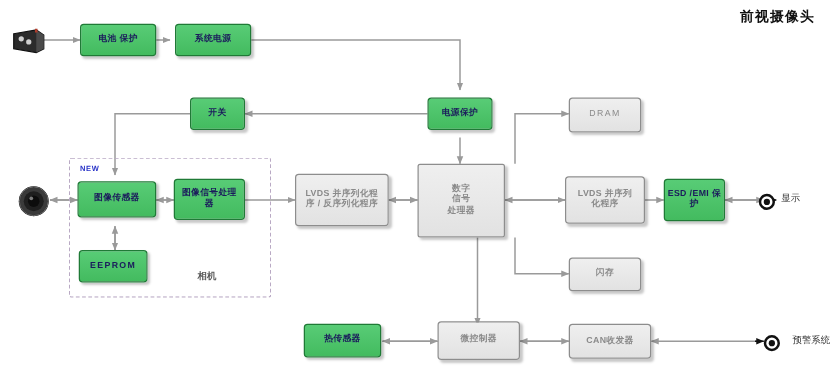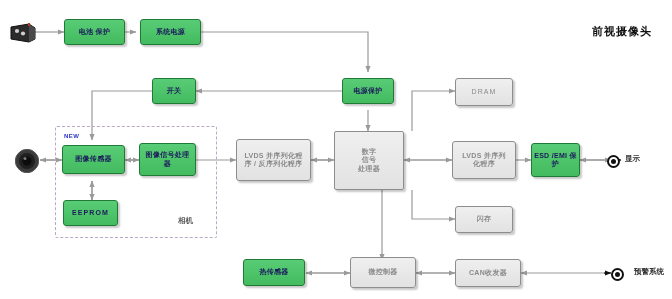--- a/index.html
+++ b/index.html
@@ -41,22 +41,22 @@
 
   .dashbox{
     position:absolute;
     border:1px dashed #b9a9c4;
     border-radius:2px;
     z-index:1;
     background:transparent;
   }
   .freetext{position:absolute;z-index:4;white-space:nowrap;}
   .label-new{color:#2a35c8;font-size:6px;font-weight:bold;letter-spacing:0.5px;}
-  .label-cam{color:#5a5a5a;font-size:7.5px;font-weight:bold;margin-left:20px;}
-  .label-io{color:#333;font-size:7.5px;font-weight:bold;}
+  .label-cam{color:#5a5a5a;font-size:7.5px;font-weight:bold;}
+  .label-io{color:#333;font-size:7.5px;font-weight:normal;}
   .title{color:#111;font-size:11px;font-weight:bold;letter-spacing:1px;}
 
   .dot{
     position:absolute;width:9px;height:9px;border-radius:50%;
     background:#ffffff;border:2px solid #111;z-index:4;
   }
   .dot::after{
     content:"";position:absolute;left:1.5px;top:1.5px;
     width:5px;height:5px;border-radius:50%;background:#111;
   }
@@ -232,15 +232,15 @@
   </div>
 
   <div class="freetext label-new" style="left:64px;top:133px;">NEW</div>
 
   <div class="freetext label-cam" style="left:158px;top:216px;">相机</div>
 
   <div class="freetext label-io" style="left:625px;top:154px;">显示</div>
 
   <div class="freetext label-io" style="left:622px;top:267px;padding-left:12px;">预警系统</div>
 
-  <div class="freetext title" style="left:592px;top:24px;">前视摄像头</div>
+  <div class="freetext title" style="left:592px;top:6px;">前视摄像头</div>
 
 </div>
 
 </body></html>

